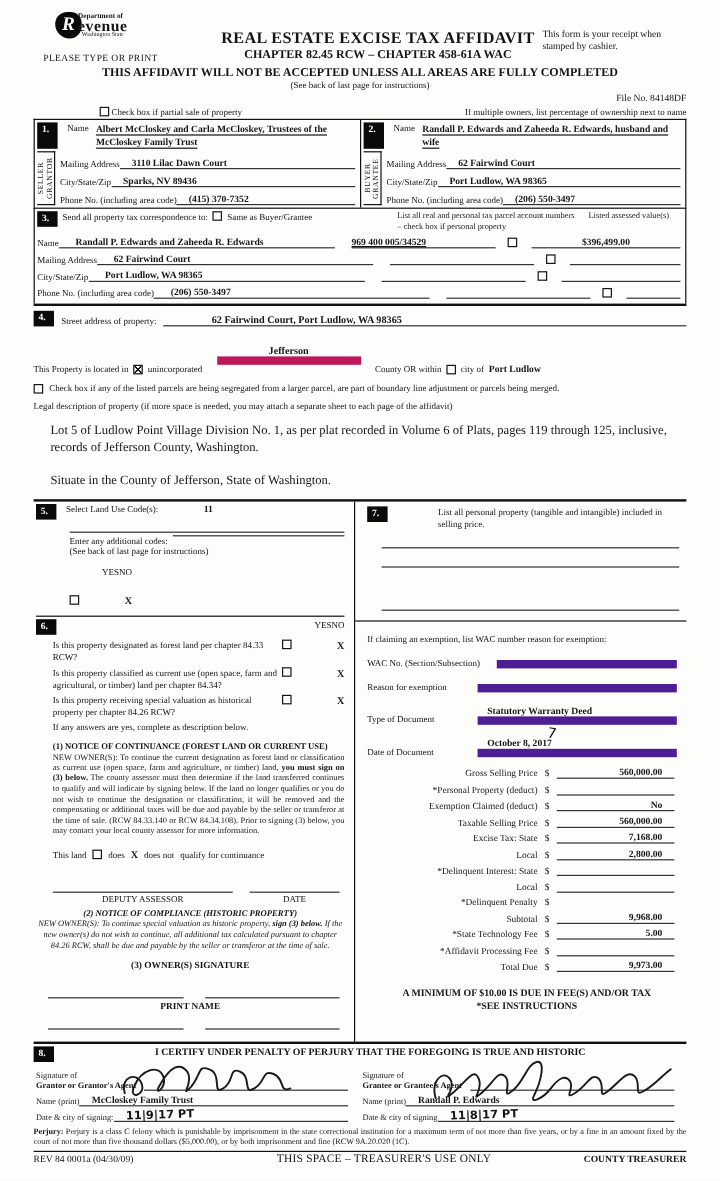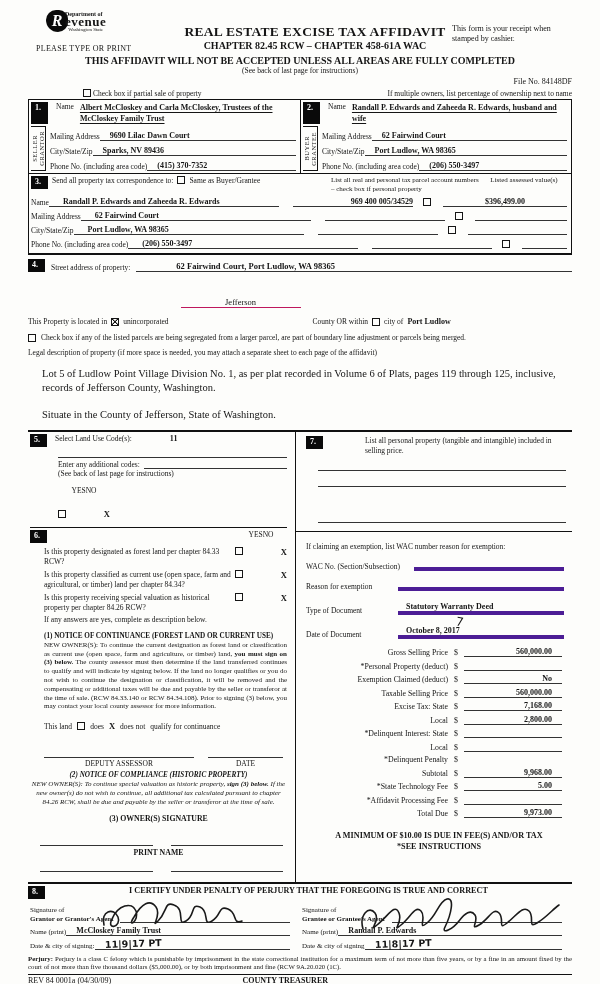--- a/index.html
+++ b/index.html
@@ -53,51 +53,51 @@
 
   
   .sec3 { border:1px solid #111; border-top:1.5px solid #111; border-bottom:none; padding:2px 4px 4px 2px; }
   .s3head { display:flex; font-size:7.5px; }
   .s3corr { width:300px; display:flex; gap:4px; align-items:flex-start; }
   .s3parcel { width:150px; font-size:7px; line-height:8.5px; }
   .s3assessed { flex:1; text-align:center; font-size:7px; }
   .s3row { display:flex; font-size:7.5px; align-items:flex-end; margin-top:4px; }
   .s3row .lab { white-space:nowrap; }
   .s3row .v1 { width:230px; border-bottom:1px solid #333; font-weight:bold; font-size:8px; padding-left:14px; }
-  .s3row .pv { width:120px; border-bottom:1px solid #333; font-weight:bold; font-size:8px; text-align:right; margin-left:14px; }
+  .s3row .pv { width:120px; border-bottom:1px solid #333; font-weight:bold; font-size:8px; text-align:left; margin-left:14px;text-decoration:underline; }
   .s3row .pcb { margin:0 4px 1px 10px; }
   .s3row .av { flex:1; border-bottom:1px solid #333; font-weight:bold; font-size:8px; text-align:center; margin-left:8px; }
   .dline { border-top:2.5px solid #111; }
 
   
   .sec4 { padding:4px 0 0 0; }
   .s4street { display:flex; font-size:7.5px; align-items:flex-end; }
   .s4street .sv { flex:1; border-bottom:1px solid #333; font-weight:bold; font-size:8.5px; padding-left:40px; margin-left:6px; }
   .s4loc { display:flex; font-size:7.5px; align-items:flex-end; margin-top:7px; gap:4px; }
-  .s4loc .county { width:120px; border-bottom:1px solid #be185d; text-align:center; font-weight:normal; font-size:8.5px; margin:18px 8px; }
+  .s4loc .county { width:120px; border-bottom:7px solid #be185d; text-align:center; font-weight:bold; font-size:8.5px; margin:8px 8px; }
   .s4seg { display:flex; gap:5px; font-size:7.5px; margin-top:7px; align-items:center; }
   .s4legal { font-size:7.5px; margin-top:6px; }
   .legaltext { font-size:10.5px; margin:10px 0 0 14px; line-height:14px; width:530px; }
   .situate { font-size:10.5px; margin:14px 0 10px 14px; }
 
   
   .main { border-top:2px solid #111; display:flex; height:452px; }
   .colL { width:268px; border-right:1px solid #111; padding:2px 8px 0 2px; }
   .colR { flex:1; padding:2px 0 0 10px; }
 
   .s5head { display:flex; font-size:7.5px; align-items:flex-start; gap:8px; }
   .s5head .luv { font-weight:bold; font-size:8px; margin-left:30px; }
   .s5line { border-bottom:1px solid #333; margin:10px 0 2px 28px; }
-  .addl { display:flex; font-size:7.5px; margin-left:28px; align-items:flex-end; }
+  .addl { display:flex; font-size:7.5px; margin-left:28px; align-items:flex-start; }
   .addl .al { flex:1; border-bottom:1px solid #333; margin-left:4px; }
   .seeback2 { font-size:7.5px; margin-left:28px; }
   .qblock { display:flex; margin:8px 0 0 28px; font-size:7.5px; }
   .qtext { flex:1; line-height:9.5px; }
   .yn { width:52px; display:flex; flex-direction:column; justify-content:space-between; padding-bottom:2px; }
-  .ynh { display:flex; justify-content:center; font-size:7.5px; }
+  .ynh { display:flex; justify-content:flex-end; font-size:7.5px; }
   .ynm { display:flex; justify-content:space-between; align-items:center; margin-top:14px; }
   .xm { font-weight:bold; font-size:8.5px; }
   .sec6 { border-top:1px solid #111; margin-top:6px; padding-top:2px; }
   .s6top { display:flex; justify-content:flex-end; }
   .s6top .ynh { width:52px; }
   .q6 { display:flex; margin:4px 0 0 14px; font-size:7.5px; }
   .q6 .ynm { margin-top:0; align-items:flex-start; }
   .s6note { font-size:7.5px; margin:3px 0 0 14px; }
   .notice { margin:8px 0 0 14px; font-size:7px; line-height:8.8px; text-align:justify; }
   .notice .nt { font-weight:bold; font-size:7.2px; }
@@ -114,21 +114,21 @@
 
   .s7head { display:flex; gap:6px; font-size:7.5px; align-items:flex-start; }
   .s7head .t { line-height:9.5px;padding-left:36px; }
   .s7lines { padding:0 6px 0 12px; }
   .s7l { border-bottom:1px solid #333; height:16px; }
   .s7l.big { height:36px; }
   .sec7box { border-bottom:1px solid #111; margin-left:-10px; padding:2px 0 8px 10px; }
   .exnote { font-size:7.5px; margin-top:10px; }
   .docrow { display:flex; font-size:7.5px; align-items:flex-end; margin-top:11px; }
   .docrow .dl { width:92px; }
-  .docrow .dv { flex:1; border-bottom:4px solid #4c1d95; font-weight:bold; font-size:8px; padding-left:8px; margin-right:8px; position:relative; }
+  .docrow .dv { flex:1; border-bottom:7px solid #4c1d95; font-weight:bold; font-size:8px; padding-left:8px; margin-right:8px; position:relative; }
   .docrow .dv.empty { font-weight:normal; }
   .hand7 { position:absolute; left:58px; top:-11px; font-family:"DejaVu Sans", sans-serif; font-size:12px; transform:rotate(10deg); font-weight:normal; }
 
   .fees { margin-top:8px; }
   .fee-row { display:flex; align-items:flex-end; font-size:7.8px; margin-top:3.5px; }
   .fee-label { width:142px; text-align:right; white-space:nowrap; }
   .fee-dollar { width:16px; text-align:center; }
   .fee-line { flex:1; border-bottom:1px solid #333; margin-right:10px; text-align:right; }
   .fee-line.noline { border-bottom:none; }
   .fee-value { font-weight:bold; font-size:8px; padding-right:10px; }
@@ -198,21 +198,21 @@
         <span class="val ul">Albert McCloskey and Carla McCloskey, Trustees of the McCloskey Family Trust</span>
       </div>
       <div class="party-body">
         <div class="vlabel">
           <span>SELLER</span>
           <span>GRANTOR</span>
         </div>
         <div class="party-fields">
           <div class="frow">
               <span class="fl">Mailing Address</span>
-              <span class="fv">9690 Lilac Dawn Court</span>
+              <span class="fv">3110 Lilac Dawn Court</span>
             </div>
           <div class="frow">
               <span class="fl">City/State/Zip</span>
               <span class="fv">Sparks, NV 89436</span>
             </div>
           <div class="frow">
               <span class="fl">Phone No. (including area code)</span>
               <span class="fv">(415) 370-7352</span>
             </div>
         </div>
@@ -511,21 +511,21 @@
       <div class="minnote">
         <span>A MINIMUM OF $10.00 IS DUE IN FEE(S) AND/OR TAX</span><br>
         <span>*SEE INSTRUCTIONS</span>
       </div>
     </div>
   </div>
 
   <div class="sec8">
     <div class="s8head">
       <span class="secnum">8.</span>
-      <span class="certify">I CERTIFY UNDER PENALTY OF PERJURY THAT THE FOREGOING IS TRUE AND CORRECT</span>
+      <span class="certify">I CERTIFY UNDER PENALTY OF PERJURY THAT THE FOREGOING IS TRUE AND HISTORIC</span>
     </div>
     <div class="s8body">
       <div class="s8half">
         <svg class="sig-svg" width="170" height="42" viewBox="0 0 170 42" style="left:70px">
           <path d="M6,30 C2,16 16,12 20,22 C24,32 8,36 14,24 C20,10 34,6 38,16 C42,26 28,34 36,22 C44,8 52,4 58,12 C64,20 52,34 60,26 C70,16 66,6 76,10 C88,14 78,32 88,26 C98,20 92,8 102,12 C112,16 104,32 114,26 C124,20 120,10 130,14 C140,18 134,30 144,26" fill="none" stroke="#1a1a1a" stroke-width="1.6" stroke-linecap="round"></path>
         </svg>
         <div class="s8row">
           <span class="siglabel"><span>Signature of</span><br><span class="b">Grantor or Grantor's Agent</span></span>
           <span class="sv2" style="height:20px"></span>
         </div>
@@ -554,17 +554,18 @@
           <span class="lab2">Date &amp; city of signing</span>
           <span class="sv2"><span class="handdate">11|8|17 PT</span></span>
         </div>
       </div>
     </div>
     <div class="perjury"><span class="b">Perjury:</span><span> Perjury is a class C felony which is punishable by imprisonment in the state correctional institution for a maximum term of not more than five years, or by a fine in an amount fixed by the court of not more than five thousand dollars ($5,000.00), or by both imprisonment and fine (RCW 9A.20.020 (1C).</span></div>
   </div>
 
   <div class="footrow">
     <span class="rev">REV 84 0001a (04/30/09)</span>
+    <span class="tsp">THIS SPACE – TREASURER'S USE ONLY</span>
     <span class="ct">COUNTY TREASURER</span>
   </div>
   <div class="stamp">825990 128989 #11/9/2017 9,973.00*</div>
 
 </div>
 
 </body></html>

